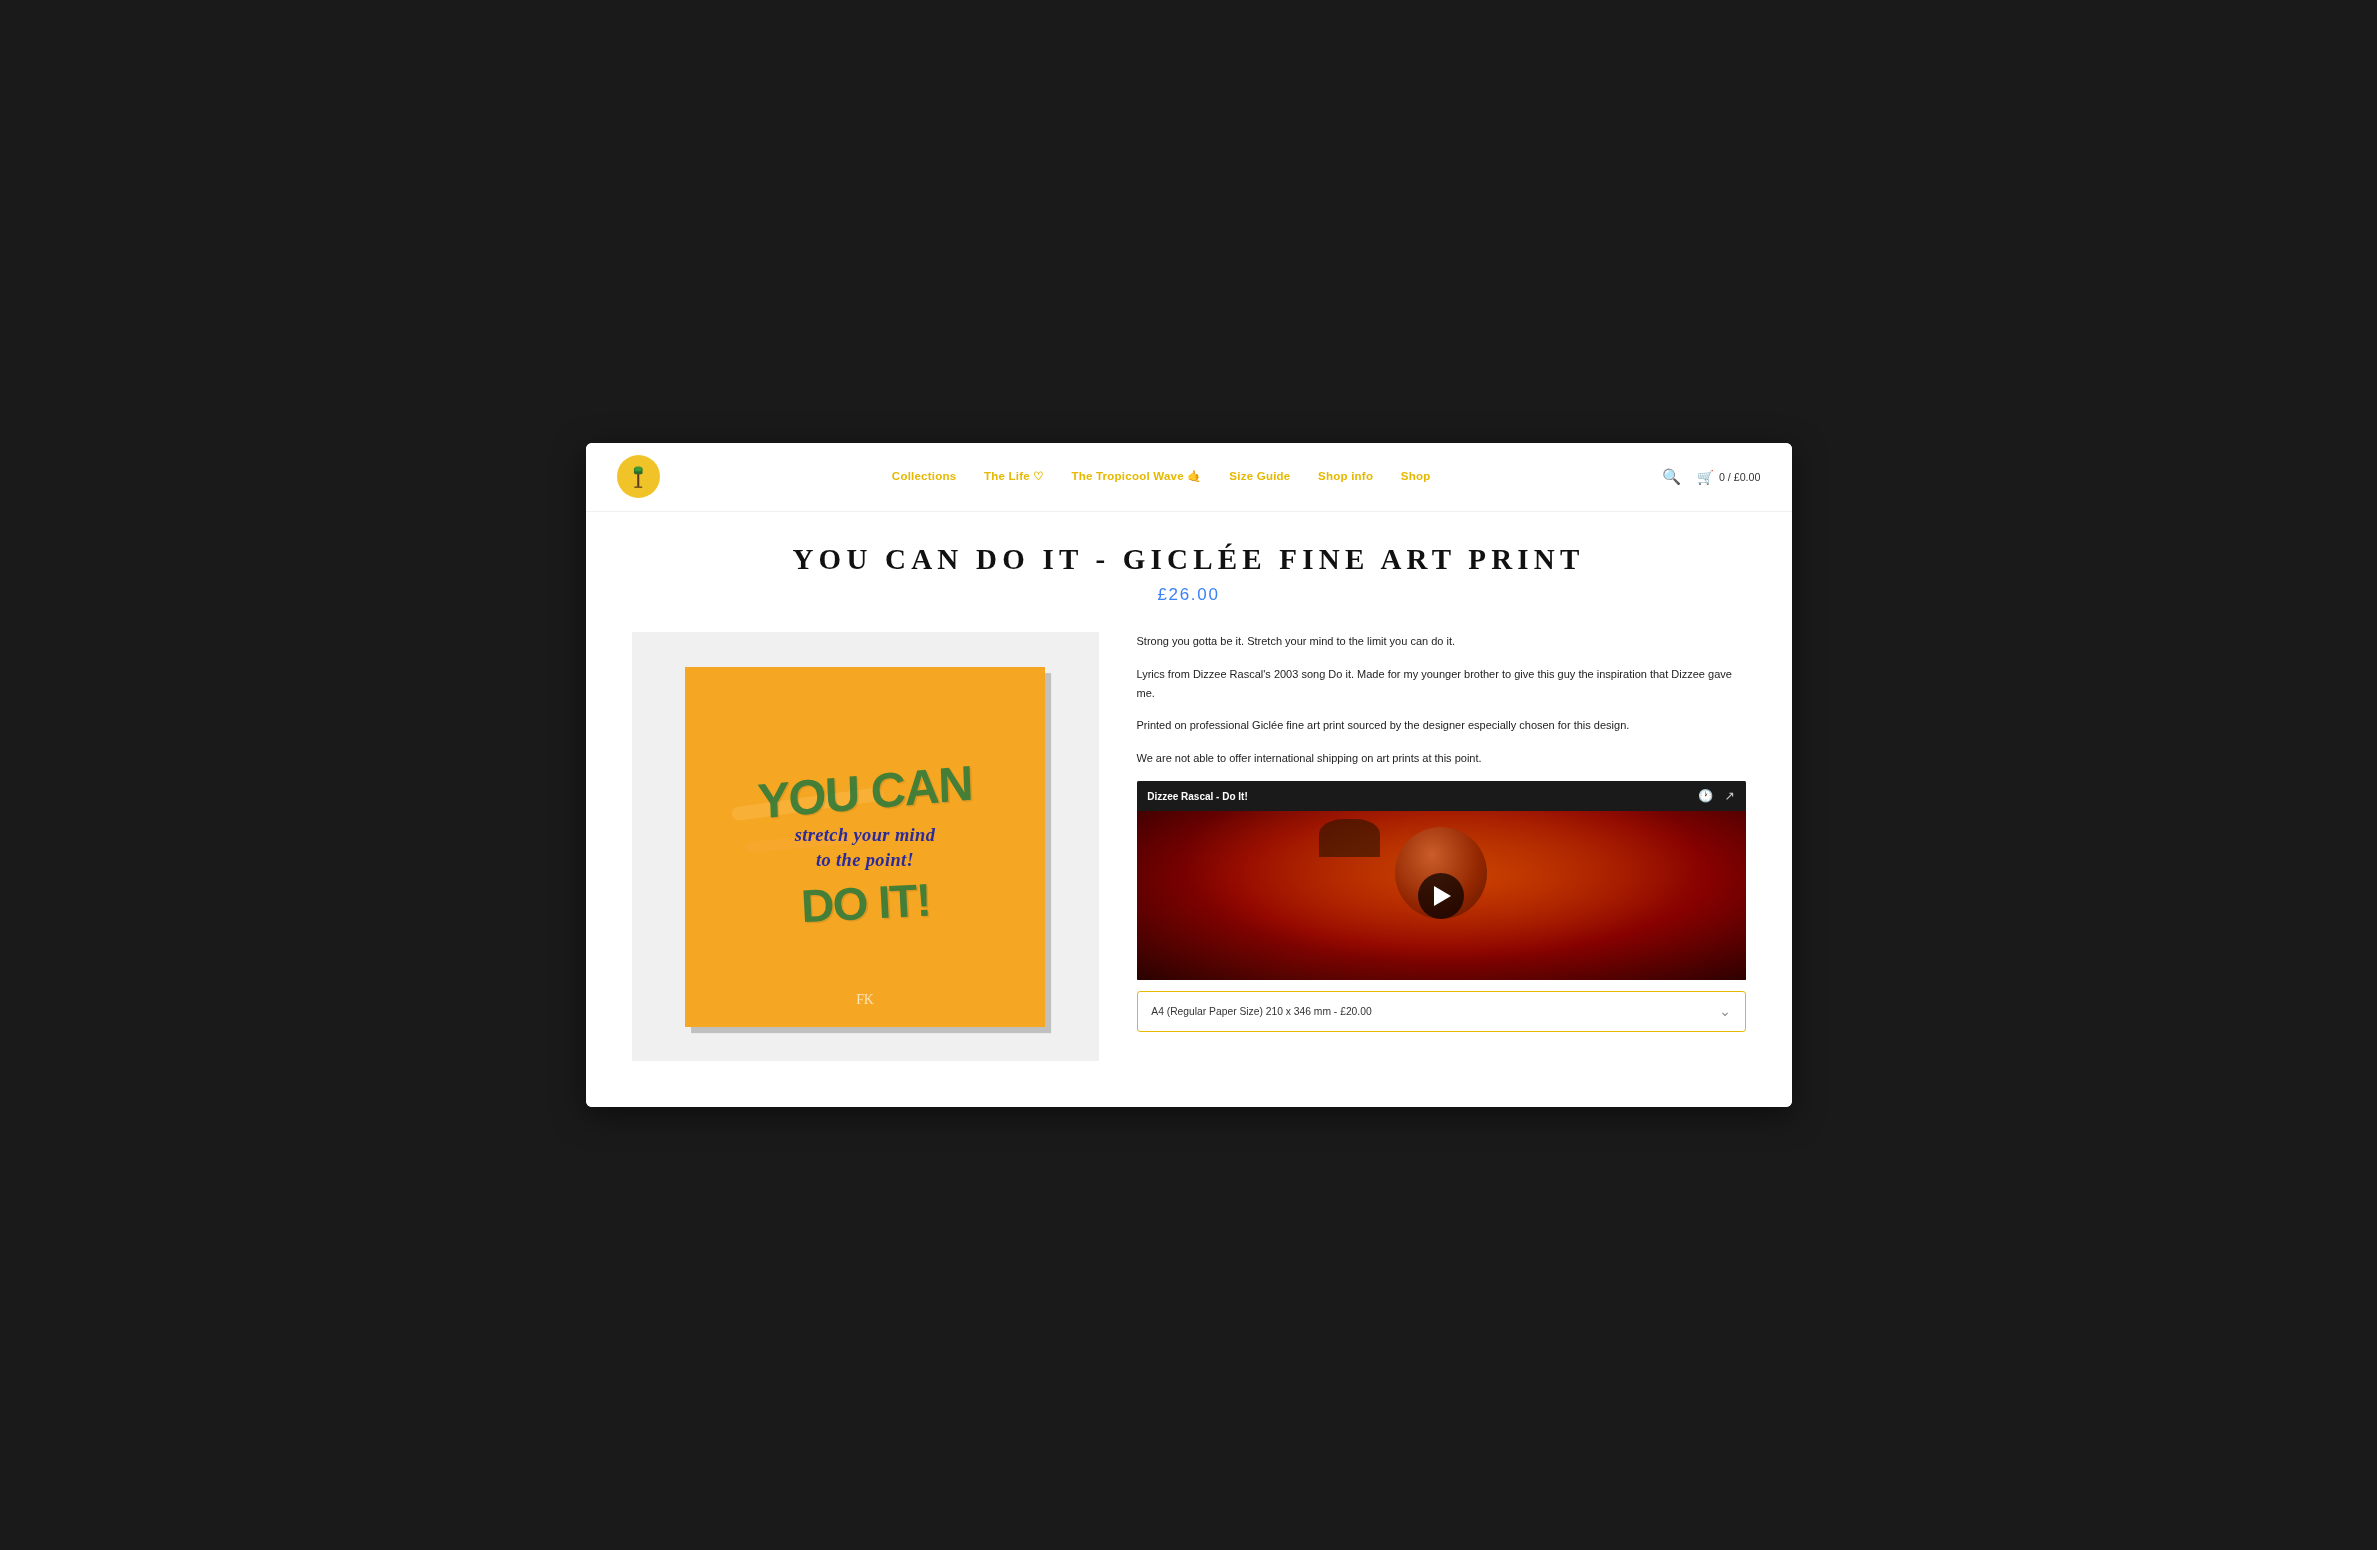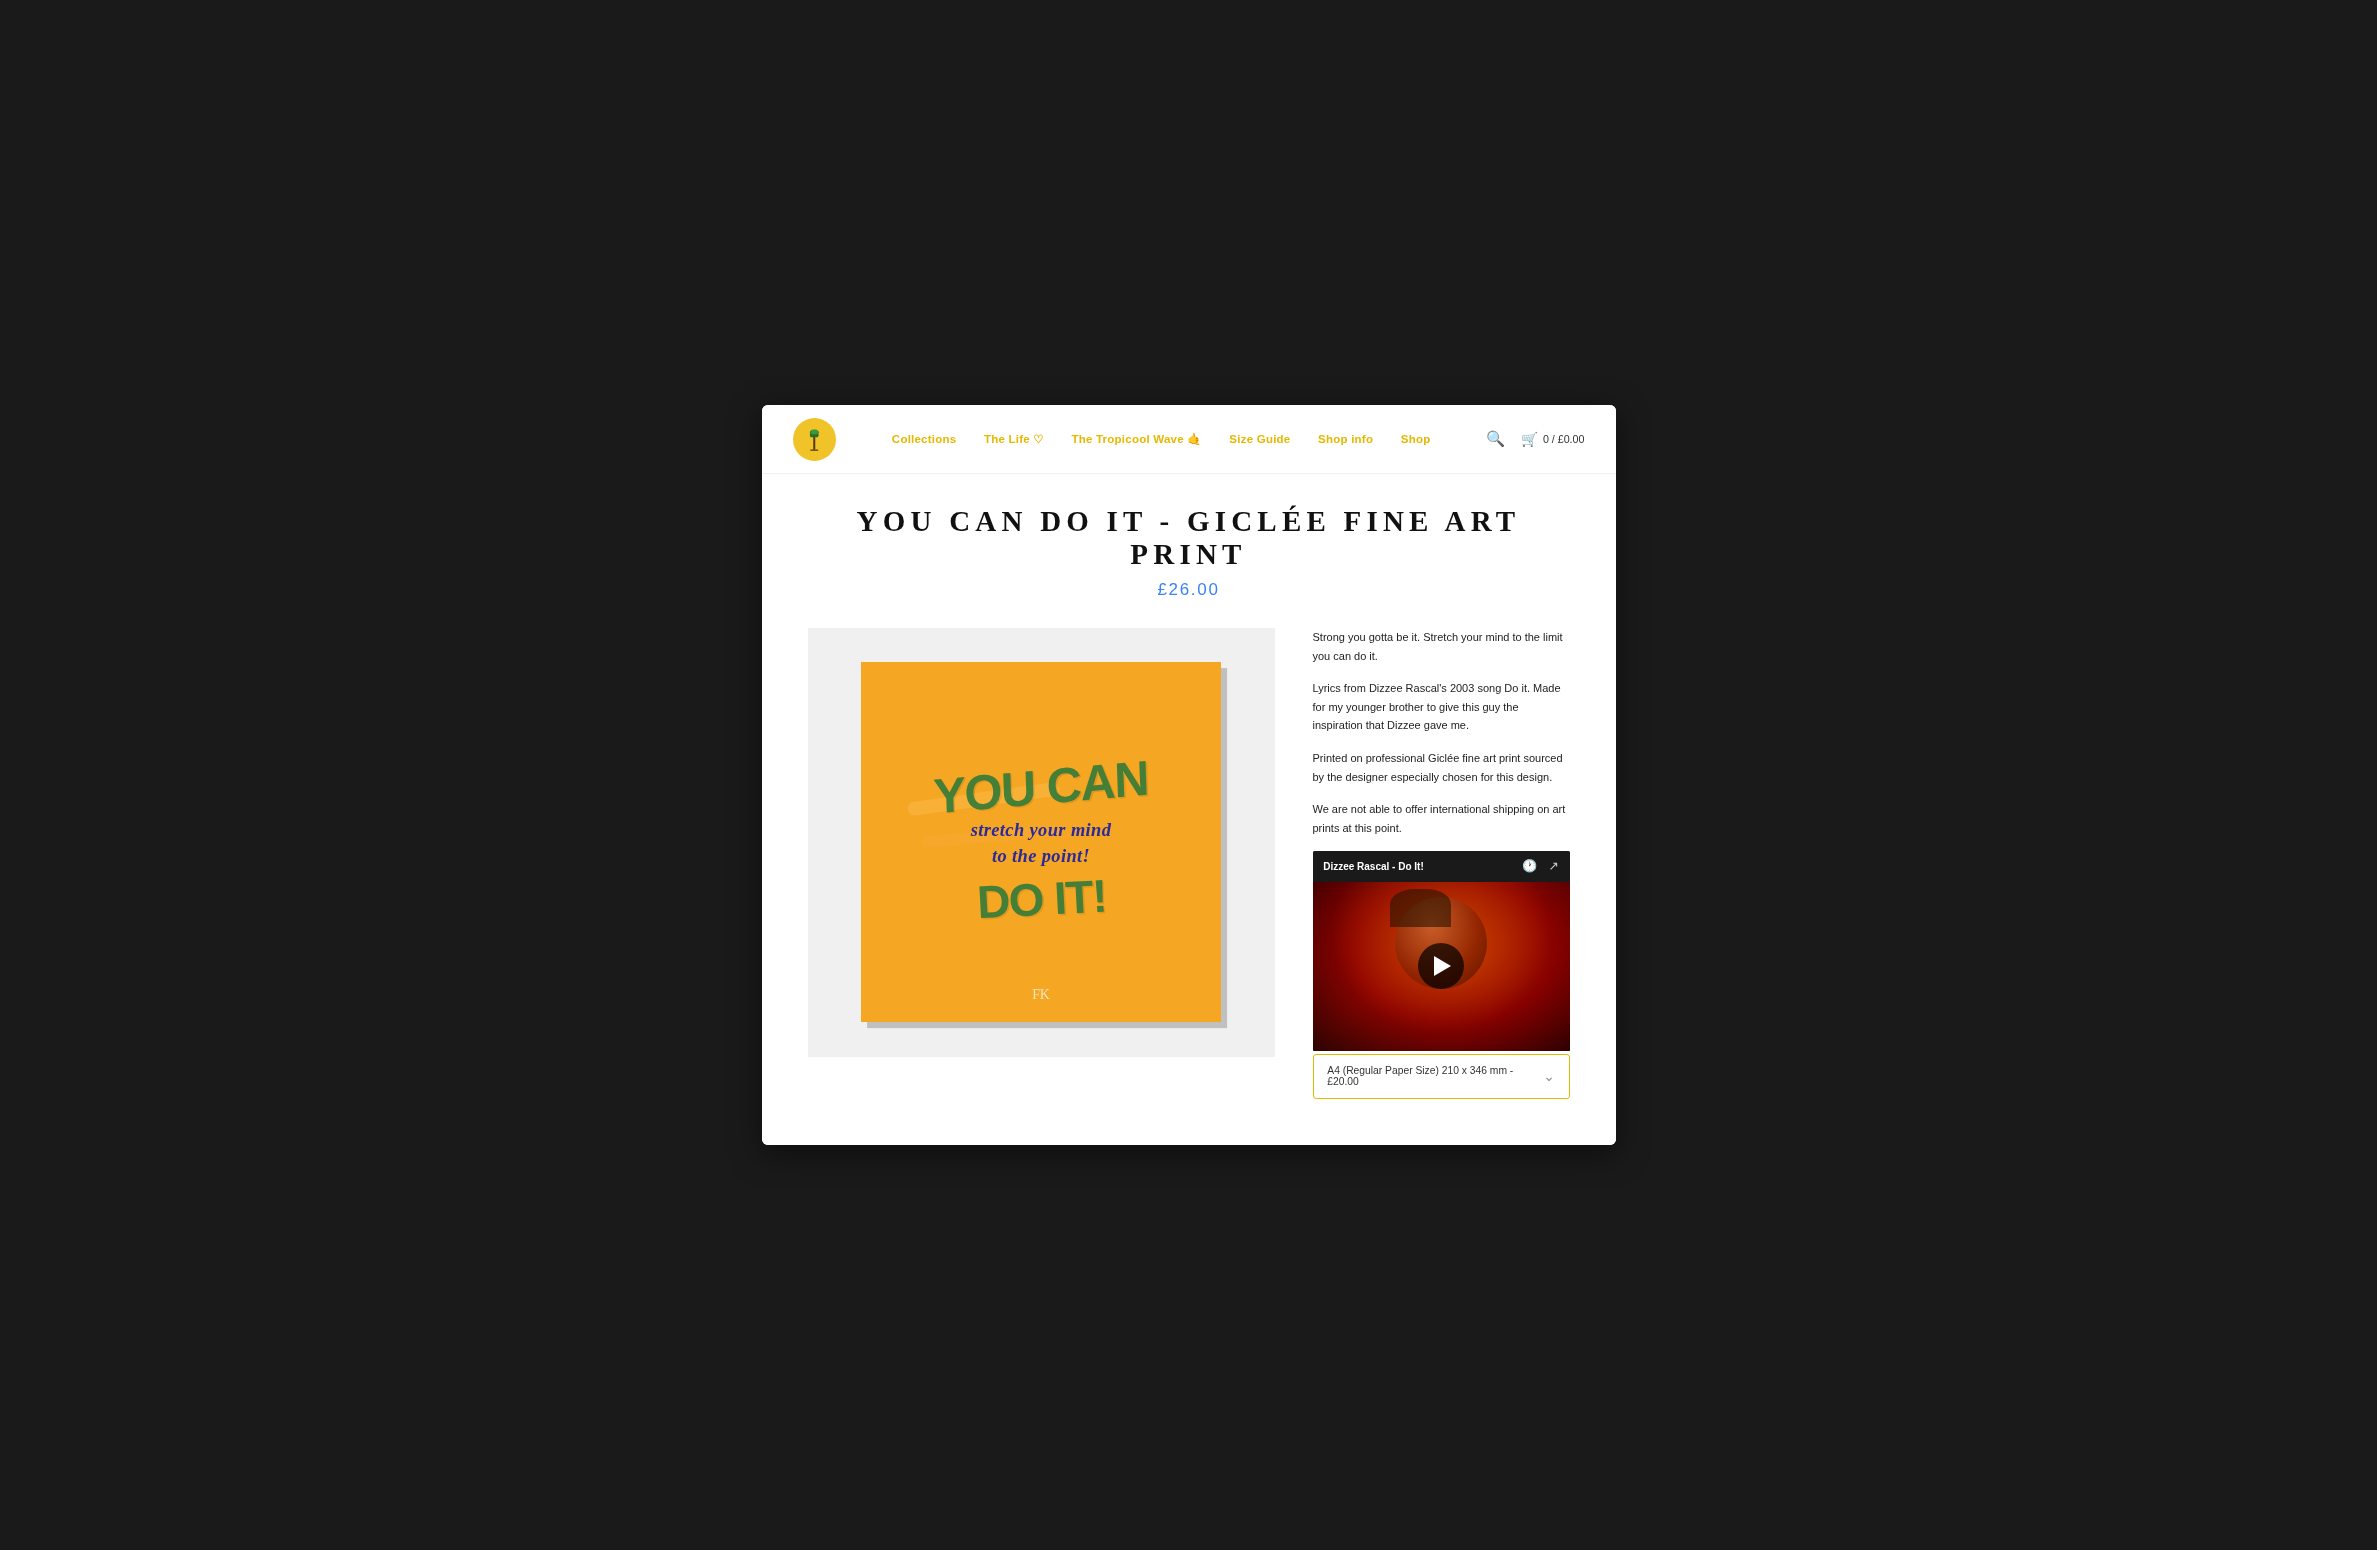--- a/index.html
+++ b/index.html
@@ -5,21 +5,21 @@
     * { box-sizing: border-box; margin: 0; padding: 0; }
     body {
       background: #1a1a1a;
       display: flex;
       justify-content: center;
       align-items: center;
       min-height: 100vh;
       font-family: Georgia, 'Times New Roman', serif;
     }
     .browser-window {
-      width: 854px;
+      width: 1206px;
       background: #fff;
       border-radius: 6.1px;
       overflow: hidden;
       box-shadow: 0 7.7px 31px rgba(0,0,0,0.5);
     }
     
     .nav-bar {
       display: flex;
       align-items: center;
       justify-content: space-between;
@@ -165,21 +165,21 @@
       margin-bottom: 13.8px;
     }
     
     .video-container {
       width: 100%;
       background: #eab308;
       border-radius: 1.5px;
       overflow: hidden;
       position: relative;
       margin-top: 4.6px;
-      margin-bottom: 3px;
+      margin-bottom: 11px;
     }
     .video-header {
       display: flex;
       align-items: center;
       justify-content: space-between;
       padding: 7.7px 10.7px;
       background: #1a1a1a;
     }
     .video-title-text {
       color: #fff;

